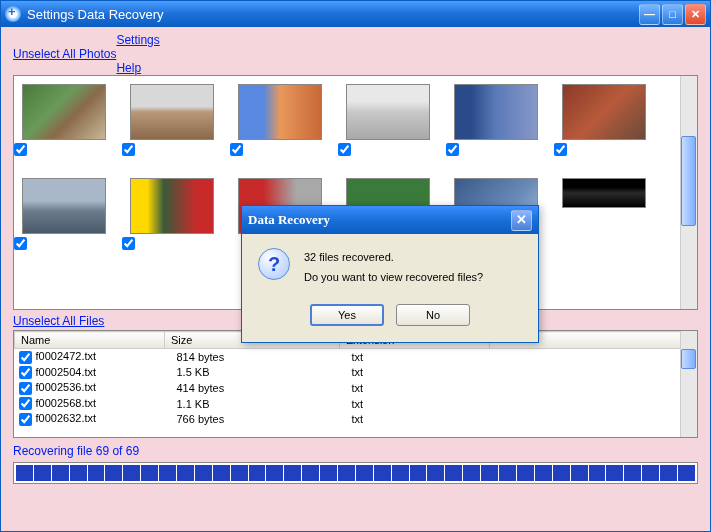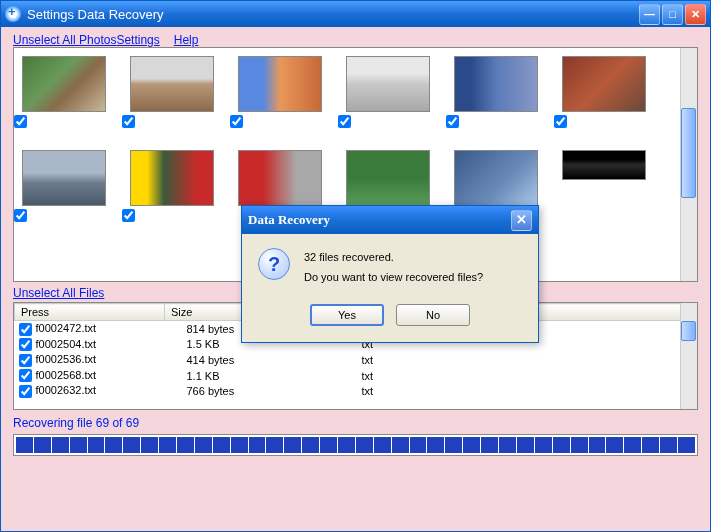--- a/index.html
+++ b/index.html
@@ -13,36 +13,36 @@
 .titlebar-btns { display: flex; gap: 2px; }
 .titlebar-btn { width: 21px; height: 21px; border-radius: 3px; display: flex; align-items: center; justify-content: center; font-weight: bold; color: #fff; font-size: 11px; border: 1px solid rgba(255,255,255,0.4); }
 .tb-min { background: linear-gradient(to bottom, #7ab8ff, #2a7ae0); }
 .tb-max { background: linear-gradient(to bottom, #7ab8ff, #2a7ae0); }
 .tb-close { background: linear-gradient(to bottom, #ff8a7a, #e04a2a); }
 
 .content { padding: 6px 12px; }
 .instruct { color: #e85a9a; font-style: italic; font-size: 15px; font-weight: bold; margin-bottom: 2px; }
 .toprow { display: flex; justify-content: flex-start; align-items: center; margin-bottom: 0; }
 .link { color: #0020ee; text-decoration: underline; cursor: pointer; font-size: 12px; }
-.right-links { display: flex; gap: 14px; }
+.right-links { display: flex; gap: 14px; flex-direction: column; }
 
 .photo-panel { background: #fff; border: 1px solid #888; height: 235px; padding: 8px 8px; position: relative; overflow: hidden; }
 .photo-grid { display: flex; flex-wrap: wrap; gap: 18px 24px; }
 .thumb-wrap { position: relative; width: 84px; height: 76px; }
 .thumb { width: 84px; height: 56px; border: 1px solid #888; display: block; }
 .thumb-check { position: absolute; left: -8px; bottom: 4px; width: 13px; height: 13px; }
 .vscroll { position: absolute; right: 0; top: 0; bottom: 0; width: 17px; background: #e8e8e8; border-left: 1px solid #ccc; }
 .vscroll-thumb { position: absolute; right: 1px; width: 15px; background: linear-gradient(to right, #c5ddff, #7db0ff); border: 1px solid #5a8ed8; border-radius: 2px; }
 
 .file-section { margin-top: 4px; }
 .file-link { margin-bottom: 2px; }
 .file-table-wrap { background: #fff; border: 1px solid #888; height: 108px; position: relative; overflow: hidden; }
 .file-table { width: 100%; border-collapse: collapse; }
 .file-table th { background: linear-gradient(to bottom, #fefefe, #e8e6db); text-align: left; font-weight: normal; padding: 2px 6px; border: 1px solid #ccc; font-size: 11px; }
-.file-table td { padding: 1px 22px; font-size: 11px; }
+.file-table td { padding: 1px 12px; font-size: 11px; }
 .file-table td:first-child { padding-left: 4px; }
 .file-check { width: 13px; height: 13px; vertical-align: middle; margin-right: 4px; }
 
 .status-text { color: #0020ee; font-size: 12px; margin-top: 6px; }
 .progress-wrap { border: 1px solid #888; background: #fff; height: 22px; margin-top: 4px; padding: 2px; display: flex; gap: 1px; }
 .progress-block { flex: 1; background: #2040c0; }
 
 .dialog { position: absolute; left: 240px; top: 204px; width: 298px; background: #ece9d8; border: 1px solid #0a5dc1; box-shadow: 2px 2px 8px rgba(0,0,0,0.3); }
 .dialog-titlebar { height: 28px; background: linear-gradient(to bottom, #3a8eff 0%, #1b6fd8 50%, #0a5dc1 100%); display: flex; align-items: center; padding: 0 6px; color: #fff; font-weight: bold; font-size: 13px; font-family: Liberation Serif, serif; }
 .dialog-title { flex: 1; }
@@ -145,21 +145,21 @@
         <div class="vscroll-thumb" style="top:60px;height:90px;"></div>
       </div>
     </div>
 
     <div class="file-section">
       <div class="file-link"><span class="link">Unselect All Files</span></div>
       <div class="file-table-wrap">
         <table class="file-table">
           <thead>
             <tr>
-              <th style="width:150px">Press</th>
+              <th style="width:150px">Name</th>
               <th style="width:175px">Size</th>
               <th style="width:150px">Extension</th>
               <th></th>
             </tr>
           </thead>
           <tbody id="file-rows">
               <tr>
                 <td><input type="checkbox" class="file-check" checked="" style=""><span>f0002472.txt</span></td>
                 <td>814 bytes</td>
                 <td>txt</td>

